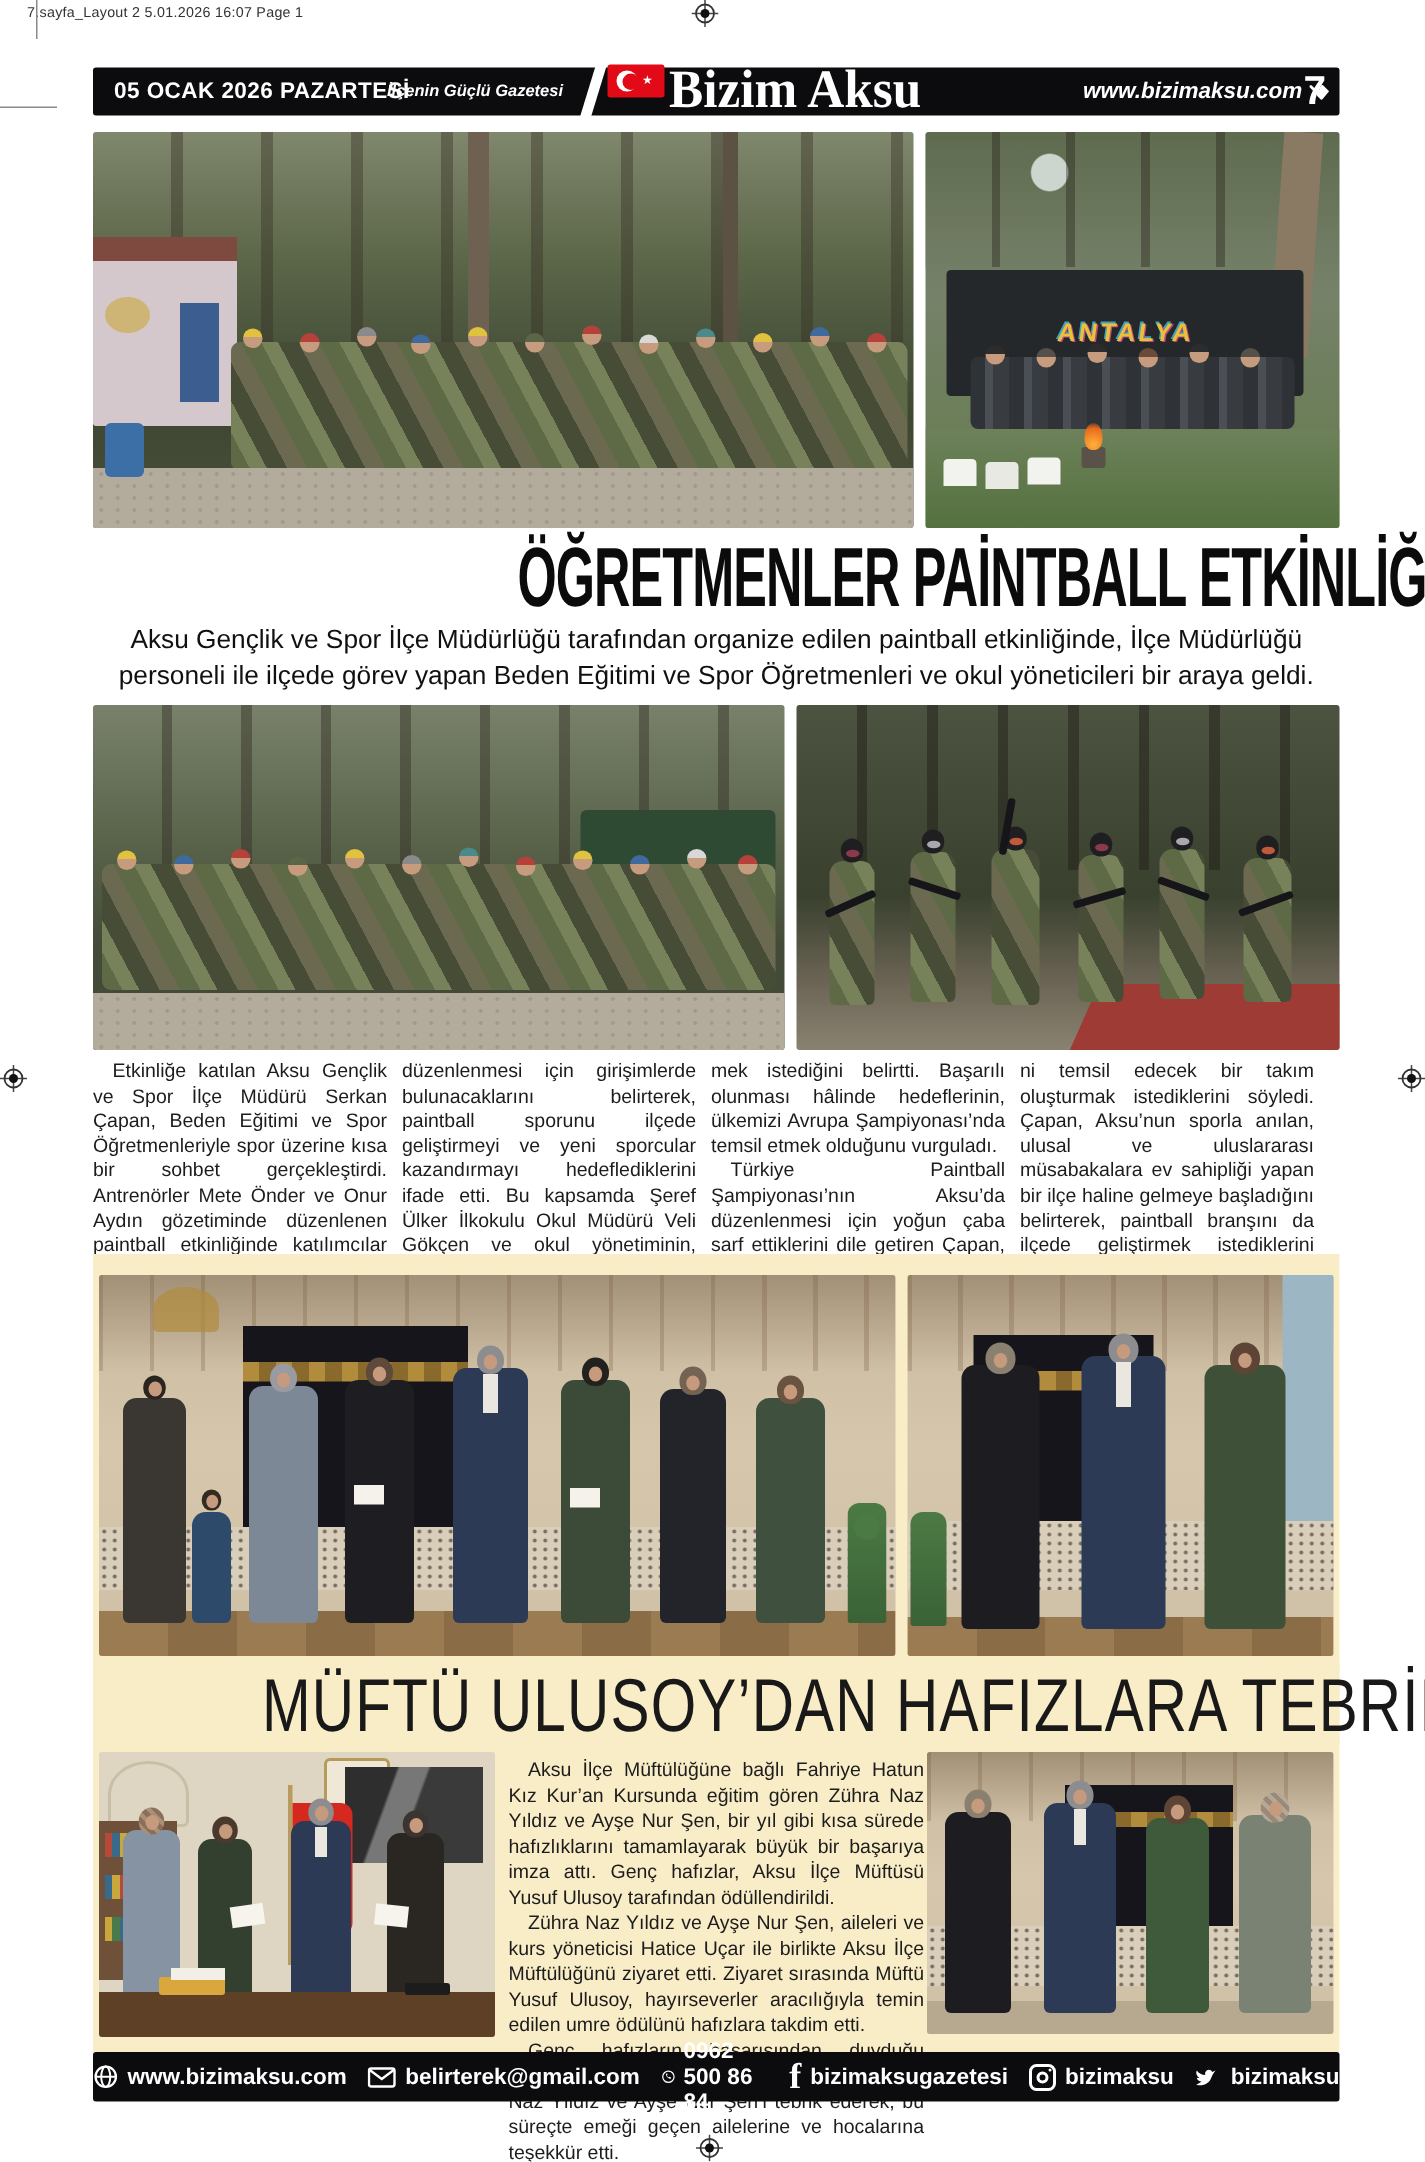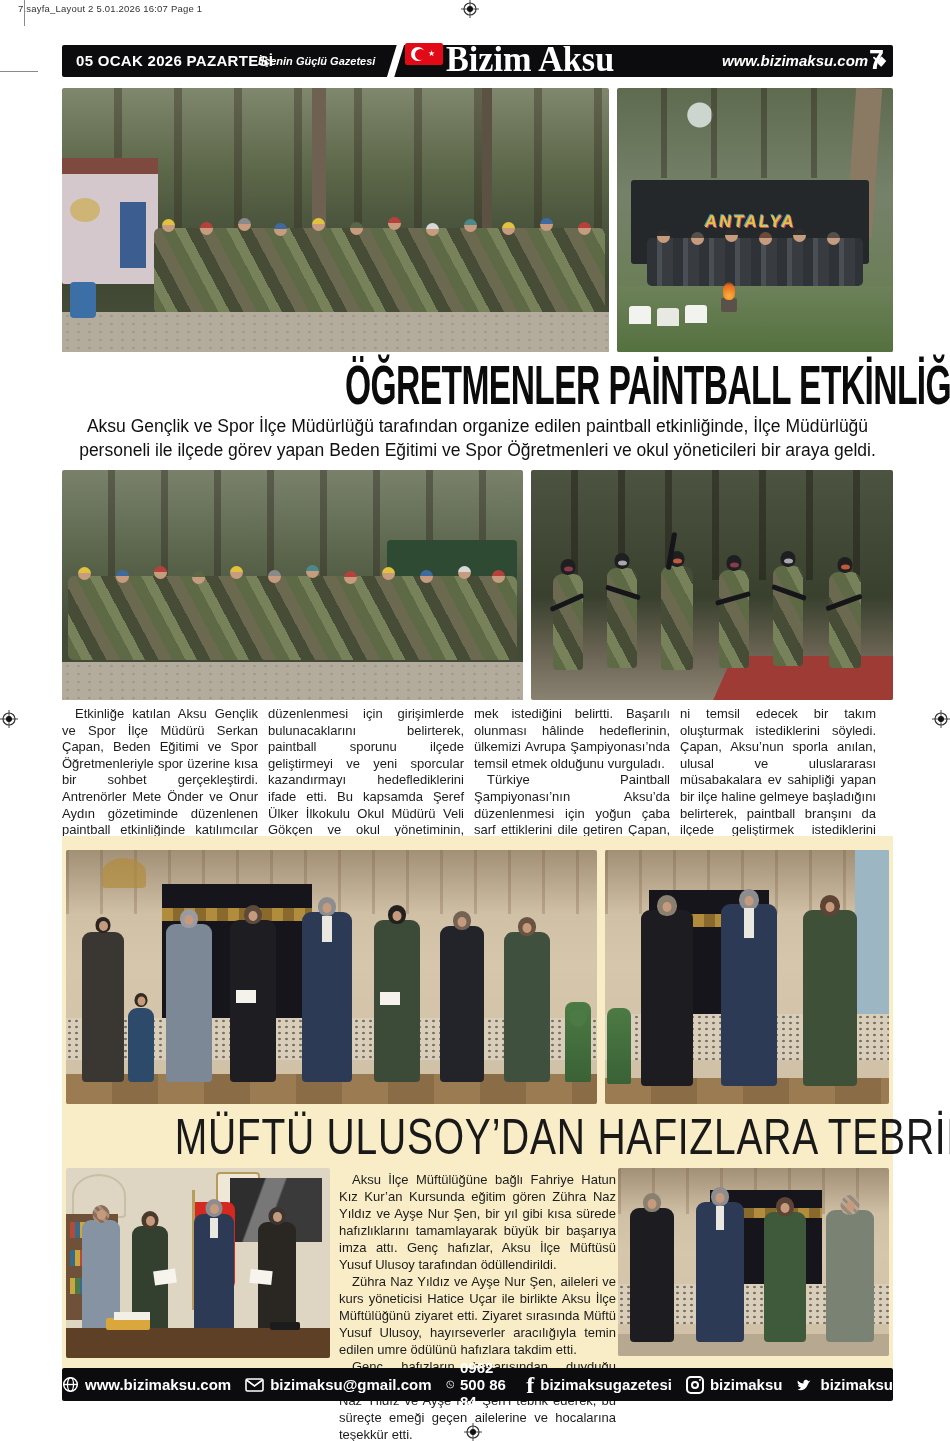--- a/index.html
+++ b/index.html
@@ -405,21 +405,21 @@
         <ellipse cx="9" cy="9" rx="3.2" ry="7.2" fill="none" stroke="#fff" stroke-width="1.4"></ellipse>
         <line x1="1.8" y1="9" x2="16.2" y2="9" stroke="#fff" stroke-width="1.4"></line>
       </svg>
     <span>www.bizimaksu.com</span>
   </span>
   <span class="it">
     <svg class="ic" width="19" height="14" viewBox="0 0 19 14">
         <rect x="1" y="1" width="17" height="12" rx="1.5" fill="none" stroke="#fff" stroke-width="1.6"></rect>
         <polyline points="1.5,2 9.5,8 17.5,2" fill="none" stroke="#fff" stroke-width="1.6"></polyline>
       </svg>
-    <span>bizimaksu@gmail.com</span>
+    <span>belirterek@gmail.com</span>
   </span>
   <span class="it">
     <svg class="ic" width="17" height="17" viewBox="0 0 18 18">
         <circle cx="9" cy="9" r="7.4" fill="none" stroke="#fff" stroke-width="1.6"></circle>
         <path d="M6 5.2 c-.8 2.8 2.6 6.4 5.8 6.6 l.6-1.8 -2-1 -.8.8 c-1.2-.6-2.2-1.6-2.6-2.8 l1-.6 -.8-2z" fill="#fff"></path>
       </svg>
     <span>0962 500 86 84</span>
   </span>
   <span class="it">
     <span class="fb-ic">f</span>

